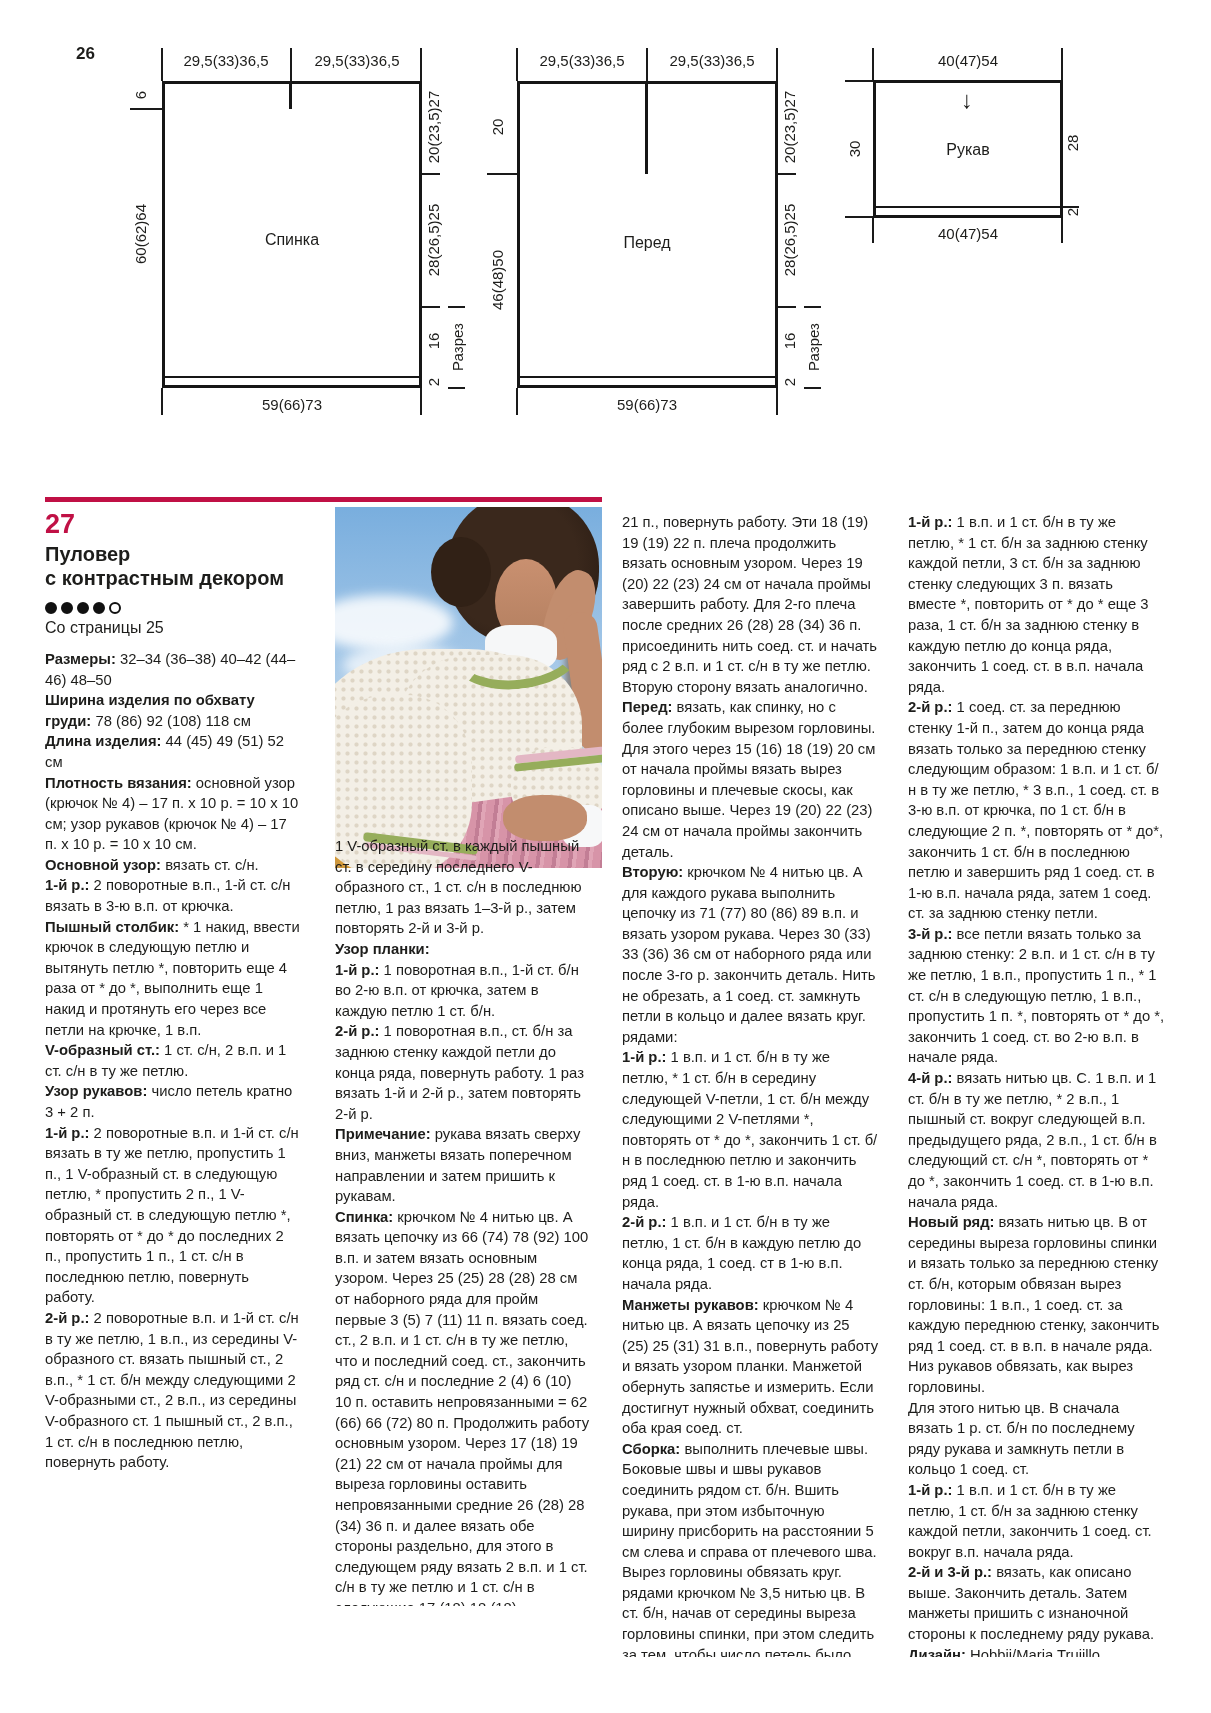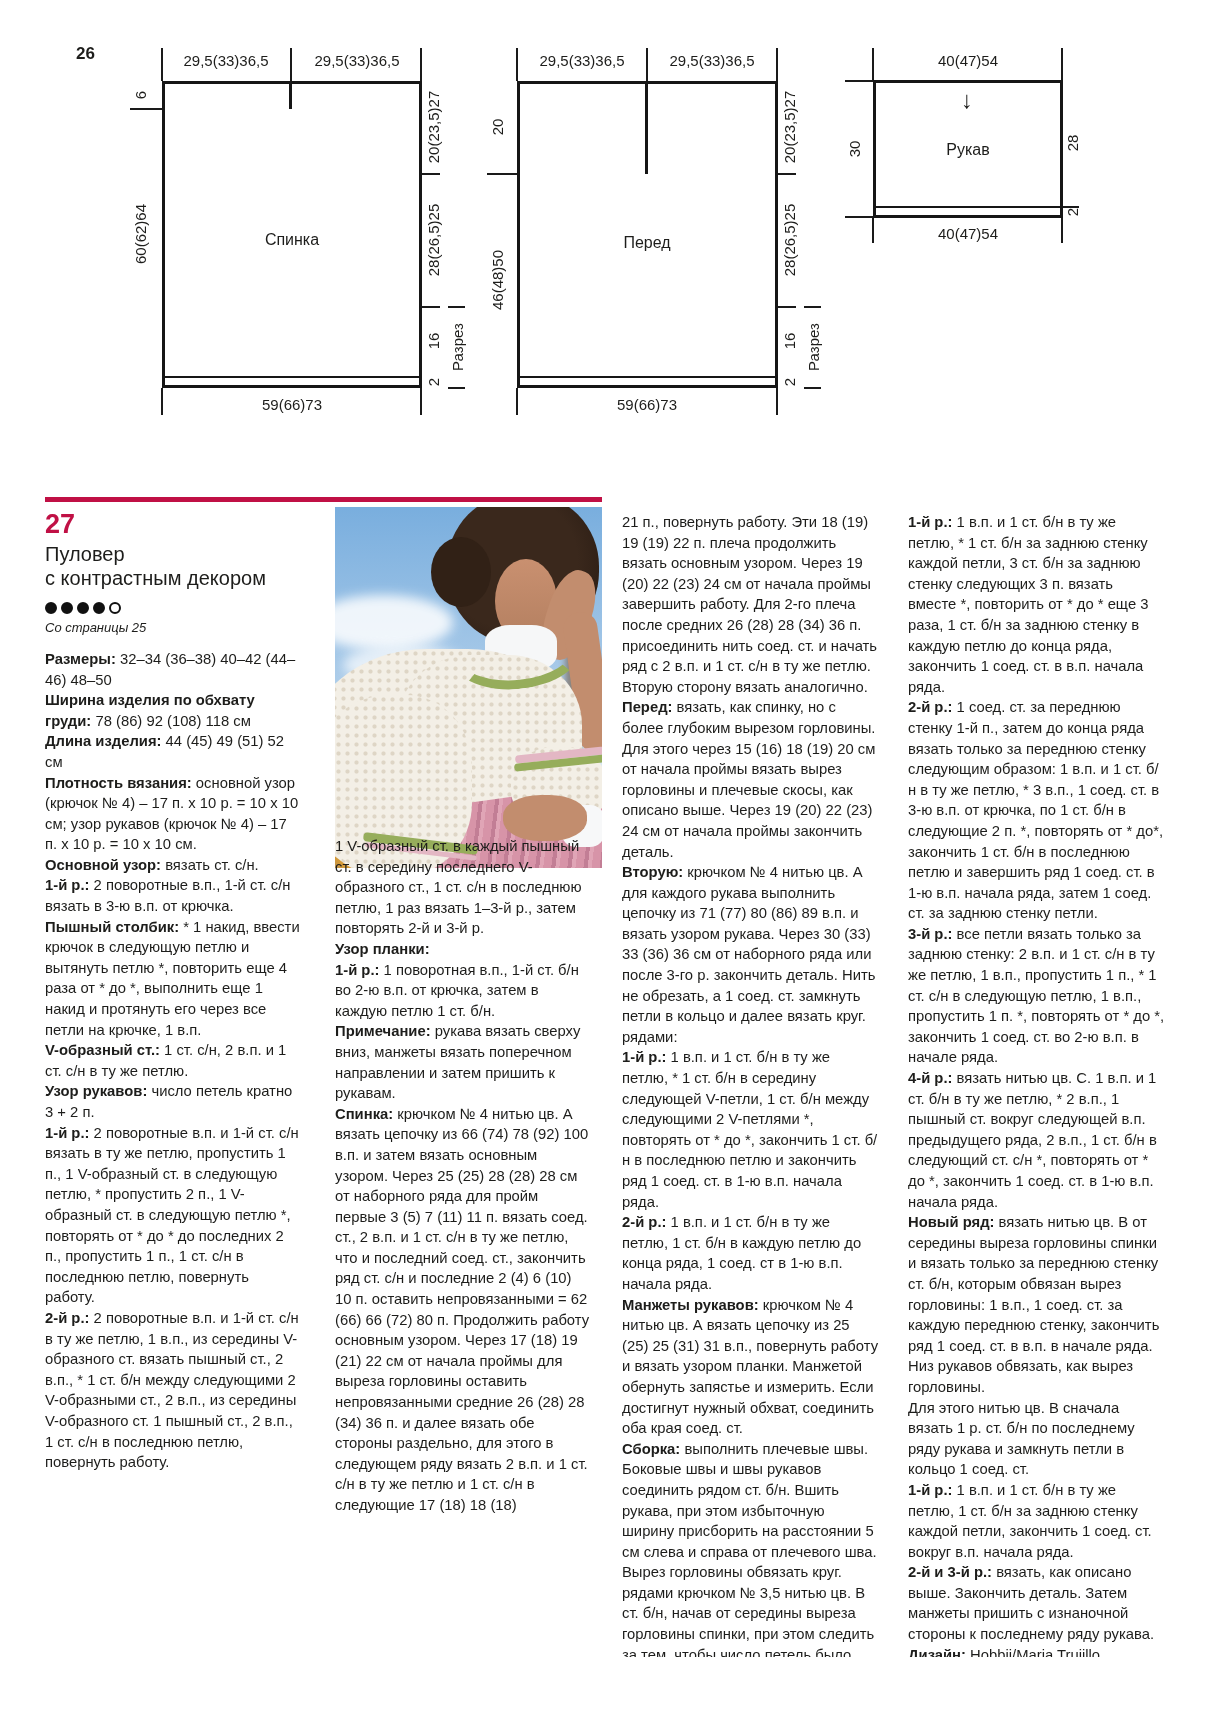--- a/index.html
+++ b/index.html
@@ -15,26 +15,26 @@
   .vlabel{position:absolute;font-size:15px;white-space:nowrap;transform:translate(-50%,-50%) rotate(-90deg);}
   .part-name{position:absolute;font-size:16px;white-space:nowrap;transform:translate(-50%,-50%);}
   .arrow-down{position:absolute;font-size:24px;line-height:1;transform:translate(-50%,-50%);}
   .pageno-top{position:absolute;left:76px;top:44px;font-size:17px;font-weight:bold;}
   
   .red-rule{position:absolute;left:45px;top:497px;width:557px;height:5px;}
   .col{position:absolute;width:257px;font-size:14.8px;line-height:20.6px;overflow:hidden;}
   .para{margin:0;}
   .para b{font-weight:bold;}
   .article-number{font-size:27px;font-weight:bold;line-height:1.05;margin:0 0 4px 0;}
-  .article-title{font-size:20px;font-weight:normal;line-height:1.2;margin:0;}
+  .article-title{font-size:20px;font-weight:bold;line-height:1.2;margin:0;}
   .dots{margin:7px 0 6px 0;height:15px;}
   .dot{display:inline-block;width:12px;height:12px;border-radius:50%;border:2px solid #111;
        margin-right:4px;box-sizing:border-box;vertical-align:middle;}
   .dot.filled{background:#111;}
-  .from-page{font-size:13px;margin:0 0 10px 0;font-style:italic;}
+  .from-page{font-size:16px;margin:0 0 10px 0;}
   
   .photo{position:absolute;left:335px;top:507px;width:267px;height:361px;overflow:hidden;background:#9cc0e4;}
   .photo div{position:absolute;}
   .ph-sky{left:0;top:0;right:0;bottom:0;background:linear-gradient(180deg,#79aede 0%,#a7c9e8 45%,#d9e8f3 72%,#e6eef5 100%);}
   .ph-cloud{background:#fff;border-radius:50%;filter:blur(6px);opacity:.85;}
   .ph-sea{left:0;top:232px;width:95px;height:32px;background:#9fb6c4;filter:blur(4px);opacity:.8;}
   .ph-pole{background:#7c6b5c;filter:blur(3px);opacity:.75;}
   .ph-rock{left:-15px;top:250px;width:95px;height:125px;background:#8b7f72;border-radius:40%;filter:blur(4px);}
   .ph-lichen{left:-10px;top:288px;width:72px;height:85px;background:#d69a36;border-radius:45%;filter:blur(5px);}
   .ph-hair{left:112px;top:-14px;width:152px;height:152px;border-radius:48%;
@@ -199,20 +199,21 @@
         <p class="para"><b>1-й р.: </b>2 поворотные в.п. и 1-й ст. с/н вязать в ту же петлю, пропустить 1 п., 1 V-образный ст. в следующую петлю, * пропустить 2 п., 1 V-образный ст. в следующую петлю *, повторять от * до * до последних 2 п., пропустить 1 п., 1 ст. с/н в последнюю петлю, повернуть работу.</p>
         <p class="para"><b>2-й р.: </b>2 поворотные в.п. и 1-й ст. с/н в ту же петлю, 1 в.п., из середины V-образного ст. вязать пышный ст., 2 в.п., * 1 ст. б/н между следующими 2 V-образными ст., 2 в.п., из середины V-образного ст. 1 пышный ст., 2 в.п., 1 ст. с/н в последнюю петлю, повернуть работу.</p>
       </div>
   </div>
 
   <div class="col" style="left:335px;top:836px;height:770px;">
     <div>
         <p class="para">1 V-образный ст. в каждый пышный ст. в середину последнего V-образного ст., 1 ст. с/н в последнюю петлю, 1 раз вязать 1–3-й р., затем повторять 2-й и 3-й р.</p>
         <p class="para"><b>Узор планки:</b></p>
         <p class="para"><b>1-й р.: </b>1 поворотная в.п., 1-й ст. б/н во 2-ю в.п. от крючка, затем в каждую петлю 1 ст. б/н.</p>
+        <p class="para"><b>2-й р.: </b>1 поворотная в.п., ст. б/н за заднюю стенку каждой петли до конца ряда, повернуть работу. 1 раз вязать 1-й и 2-й р., затем повторять 2-й р.</p>
         <p class="para"><b>Примечание: </b>рукава вязать сверху вниз, манжеты вязать поперечном направлении и затем пришить к рукавам.</p>
         <p class="para"><b>Спинка: </b>крючком № 4 нитью цв. А вязать цепочку из 66 (74) 78 (92) 100 в.п. и затем вязать основным узором. Через 25 (25) 28 (28) 28 см от наборного ряда для пройм первые 3 (5) 7 (11) 11 п. вязать соед. ст., 2 в.п. и 1 ст. с/н в ту же петлю, что и последний соед. ст., закончить ряд ст. с/н и последние 2 (4) 6 (10) 10 п. оставить непровязанными = 62 (66) 66 (72) 80 п. Продолжить работу основным узором. Через 17 (18) 19 (21) 22 см от начала проймы для выреза горловины оставить непровязанными средние 26 (28) 28 (34) 36 п. и далее вязать обе стороны раздельно, для этого в следующем ряду вязать 2 в.п. и 1 ст. с/н в ту же петлю и 1 ст. с/н в следующие 17 (18) 18 (18)</p>
       </div>
   </div>
 
   <div class="col" style="left:622px;top:512px;height:1145px;">
     <div>
         <p class="para">21 п., повернуть работу. Эти 18 (19) 19 (19) 22 п. плеча продолжить вязать основным узором. Через 19 (20) 22 (23) 24 см от начала проймы завершить работу. Для 2-го плеча после средних 26 (28) 28 (34) 36 п. присоединить нить соед. ст. и начать ряд с 2 в.п. и 1 ст. с/н в ту же петлю. Вторую сторону вязать аналогично.</p>
         <p class="para"><b>Перед: </b>вязать, как спинку, но с более глубоким вырезом горловины. Для этого через 15 (16) 18 (19) 20 см от начала проймы вязать вырез горловины и плечевые скосы, как описано выше. Через 19 (20) 22 (23) 24 см от начала проймы закончить деталь.</p>
         <p class="para"><b>Вторую: </b>крючком № 4 нитью цв. А для каждого рукава выполнить цепочку из 71 (77) 80 (86) 89 в.п. и вязать узором рукава. Через 30 (33) 33 (36) 36 см от наборного ряда или после 3-го р. закончить деталь. Нить не обрезать, а 1 соед. ст. замкнуть петли в кольцо и далее вязать круг. рядами:</p>

